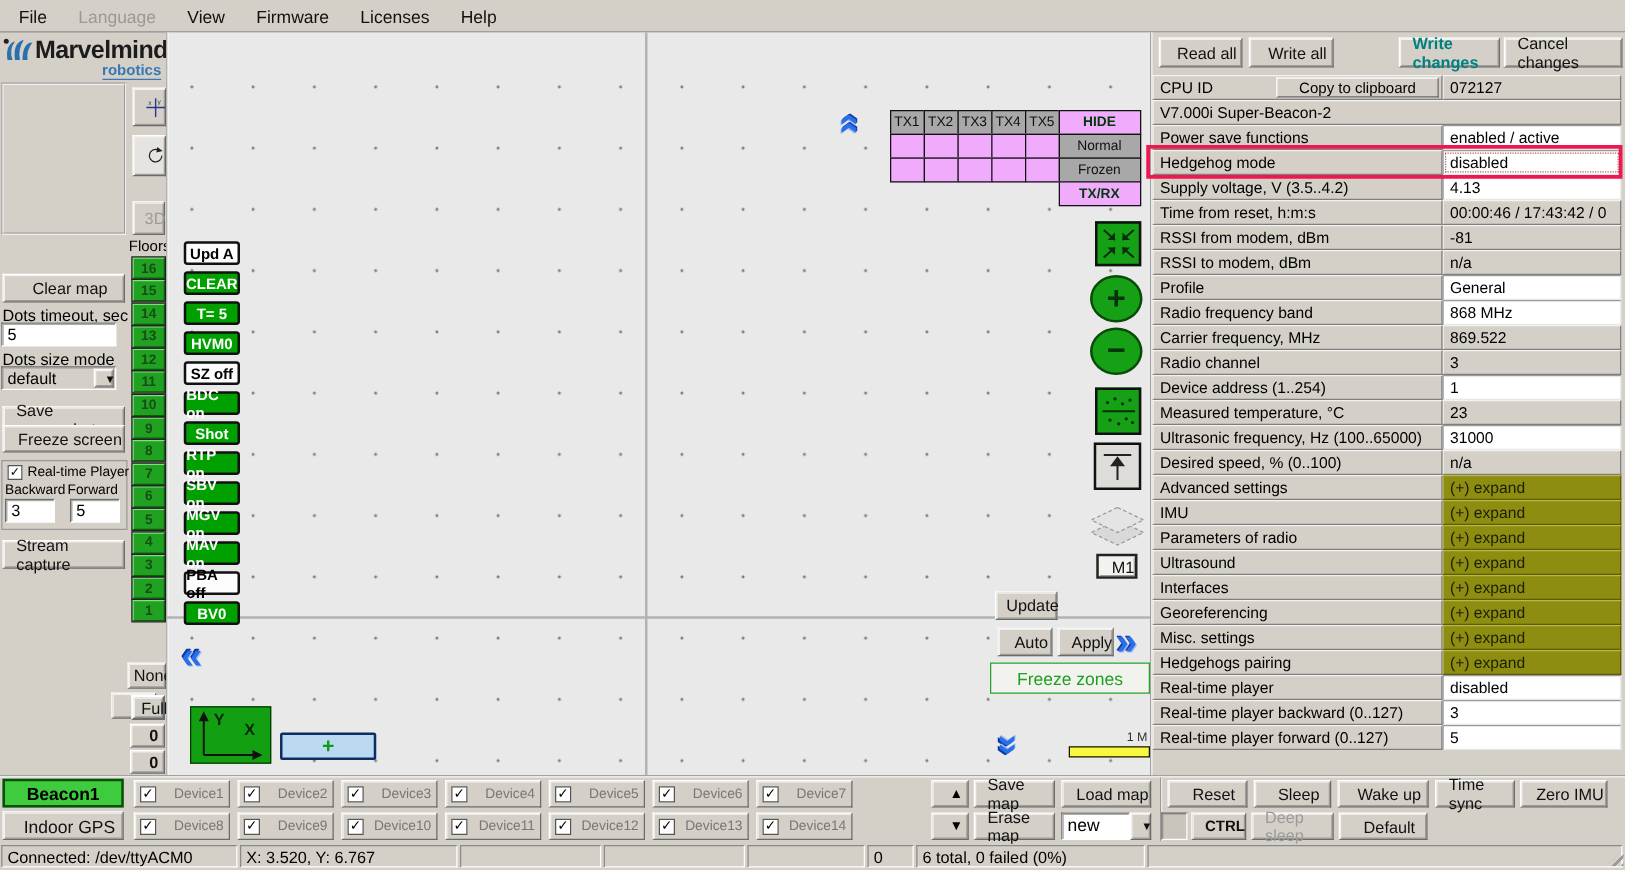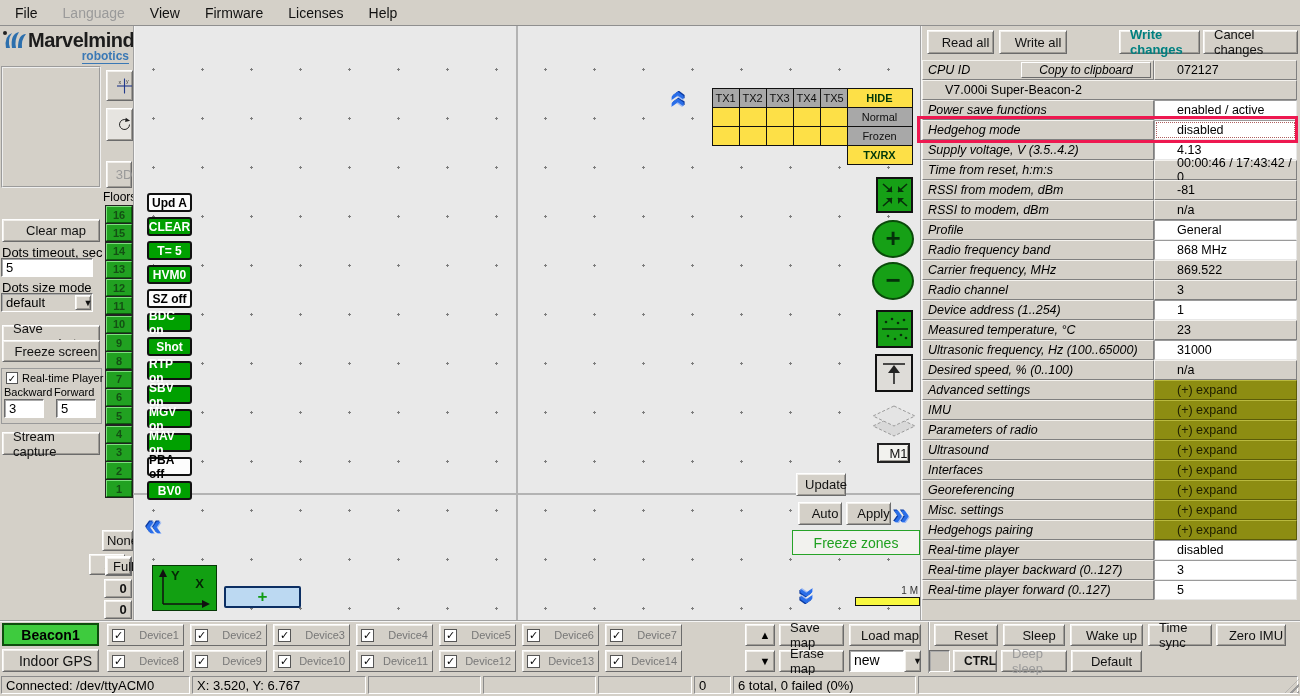--- a/index.html
+++ b/index.html
@@ -42,21 +42,21 @@
          background-image:radial-gradient(circle, #7d7d7d 1px, rgba(0,0,0,0) 1.4px);
          background-size:49px 49px; background-position:43px 19px; }
   #map-vaxis { position:absolute; left:516px; top:26px; width:2px; height:594px; background:#b3b3b3; }
   #map-haxis { position:absolute; left:133px; top:493px; width:789px; height:2px; background:#b3b3b3; }
 
   
   #tx-table { position:absolute; left:712px; top:88px; display:grid;
               grid-template-columns:27px 27px 27px 27px 27px 65px; grid-auto-rows:19px; }
   .tx-cell { border:1px solid #111; margin:-0.5px; font-size:11px; display:flex; align-items:center; justify-content:center; }
   .tx-head { background:#a8a8a8; color:#101010; }
-  .tx-green { background:#fde047; }
+  .tx-green { background:#f0abfc; }
   .tx-label { color:#00380a; font-weight:bold; }
   .tx-gray { background:#a8a8a8; color:#101010; }
   .tx-empty { border:none; background:transparent; grid-column:1 / span 5; }
 
   
   #mode-buttons { position:absolute; left:147px; top:193px; }
   .mode-btn { width:45px; height:19px; margin-bottom:5px; border:2px solid #111; border-radius:3px;
               font-size:12px; font-weight:bold; display:flex; align-items:center; justify-content:center; }
   .mode-btn.green { background:#00a000; color:#fff; }
   .mode-btn.white { background:#fdfdfd; color:#000; }
@@ -81,22 +81,22 @@
               border:2px solid #0c2f63; border-radius:2px; display:flex; align-items:center; justify-content:center;
               color:#0f9b13; font-size:17px; font-weight:bold; }
   #scale-label { position:absolute; left:855px; top:585px; width:63px; font-size:10px; color:#333; text-align:right; }
   #scale-bar { position:absolute; left:855px; top:597px; width:65px; height:9px; background:#f8f840; border:1px solid #111; }
 
   
   #right-panel { position:absolute; left:920px; top:26px; width:380px; height:594px; background:#d4d0c8; border-left:2px groove #f5f5f5; }
   #param-table { position:absolute; left:922px; top:60px; width:375px; }
   .param-row { display:flex; height:20px; }
   .p-label { width:232px; background:#d4d0c8; border:1px solid; border-color:#f4f2ee #7f7f7f #7f7f7f #f4f2ee;
-             font-size:12.5px; color:#000; display:flex; align-items:center; padding-left:5px; position:relative;font-style:italic; }
-  .p-value { flex:1; font-size:12.5px; display:flex; align-items:center; padding-left:22px; border:1px solid; }
+             font-size:12.5px; color:#000; display:flex; align-items:center; padding-left:5px; position:relative; }
+  .p-value { flex:1; font-size:12.5px; display:flex; align-items:center; padding-left:5px; border:1px solid; }
   .v-gray  { background:#d4d0c8; border-color:#f4f2ee #7f7f7f #7f7f7f #f4f2ee; color:#000; }
   .v-white { background:#ffffff; border-color:#9a9a9a #e8e8e8 #e8e8e8 #9a9a9a; color:#000; }
   .v-focus { outline:1px dotted #b06060; outline-offset:-3px; }
   .v-expand{ background:#8d8d12; border-color:#b9b93e #5c5c08 #5c5c08 #b9b93e; color:#1e1e00; }
   .copy-btn { position:absolute; right:2px; top:1px; width:130px; height:16px; background:#d4d0c8;
               border:1px solid; border-color:#fff #6b6b6b #6b6b6b #fff; font-size:12px;
               display:flex; align-items:center; justify-content:center; }
   #red-highlight { position:absolute; left:917px; top:116px; width:381px; height:27px;
                    border:3px solid #ee1850; pointer-events:none; z-index:60; }
   .teal { color:#008080; font-weight:bold; }

